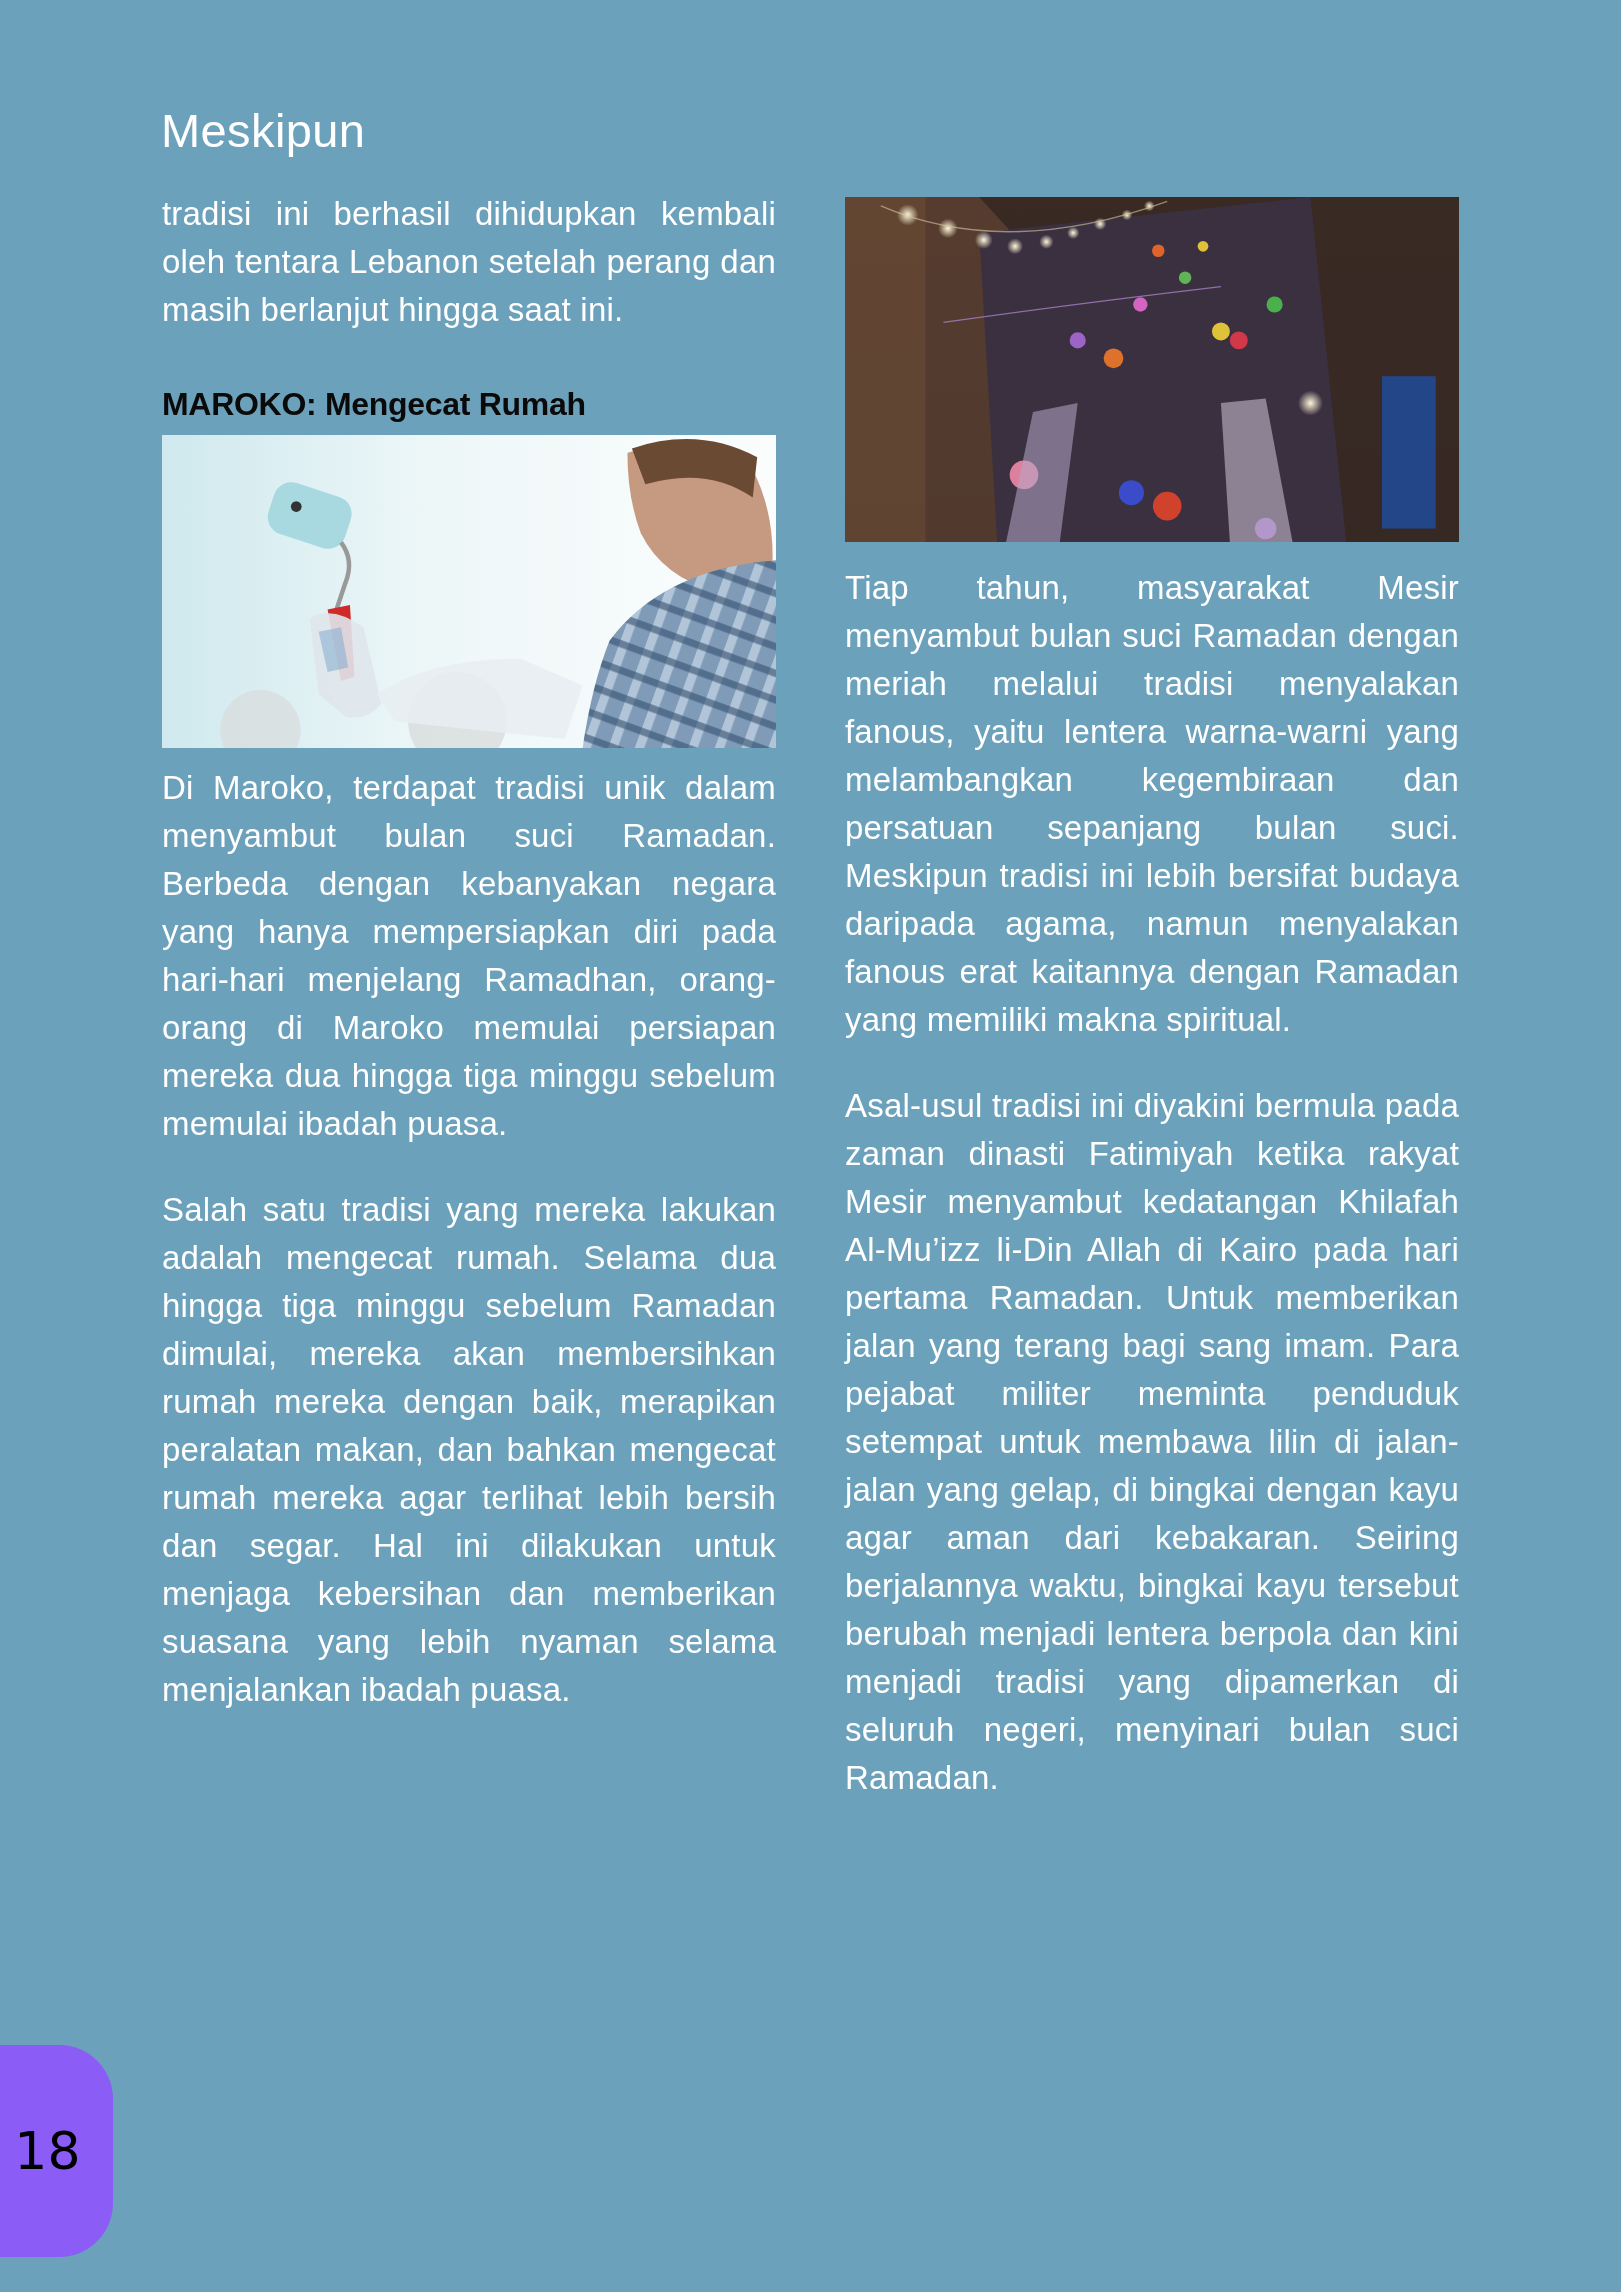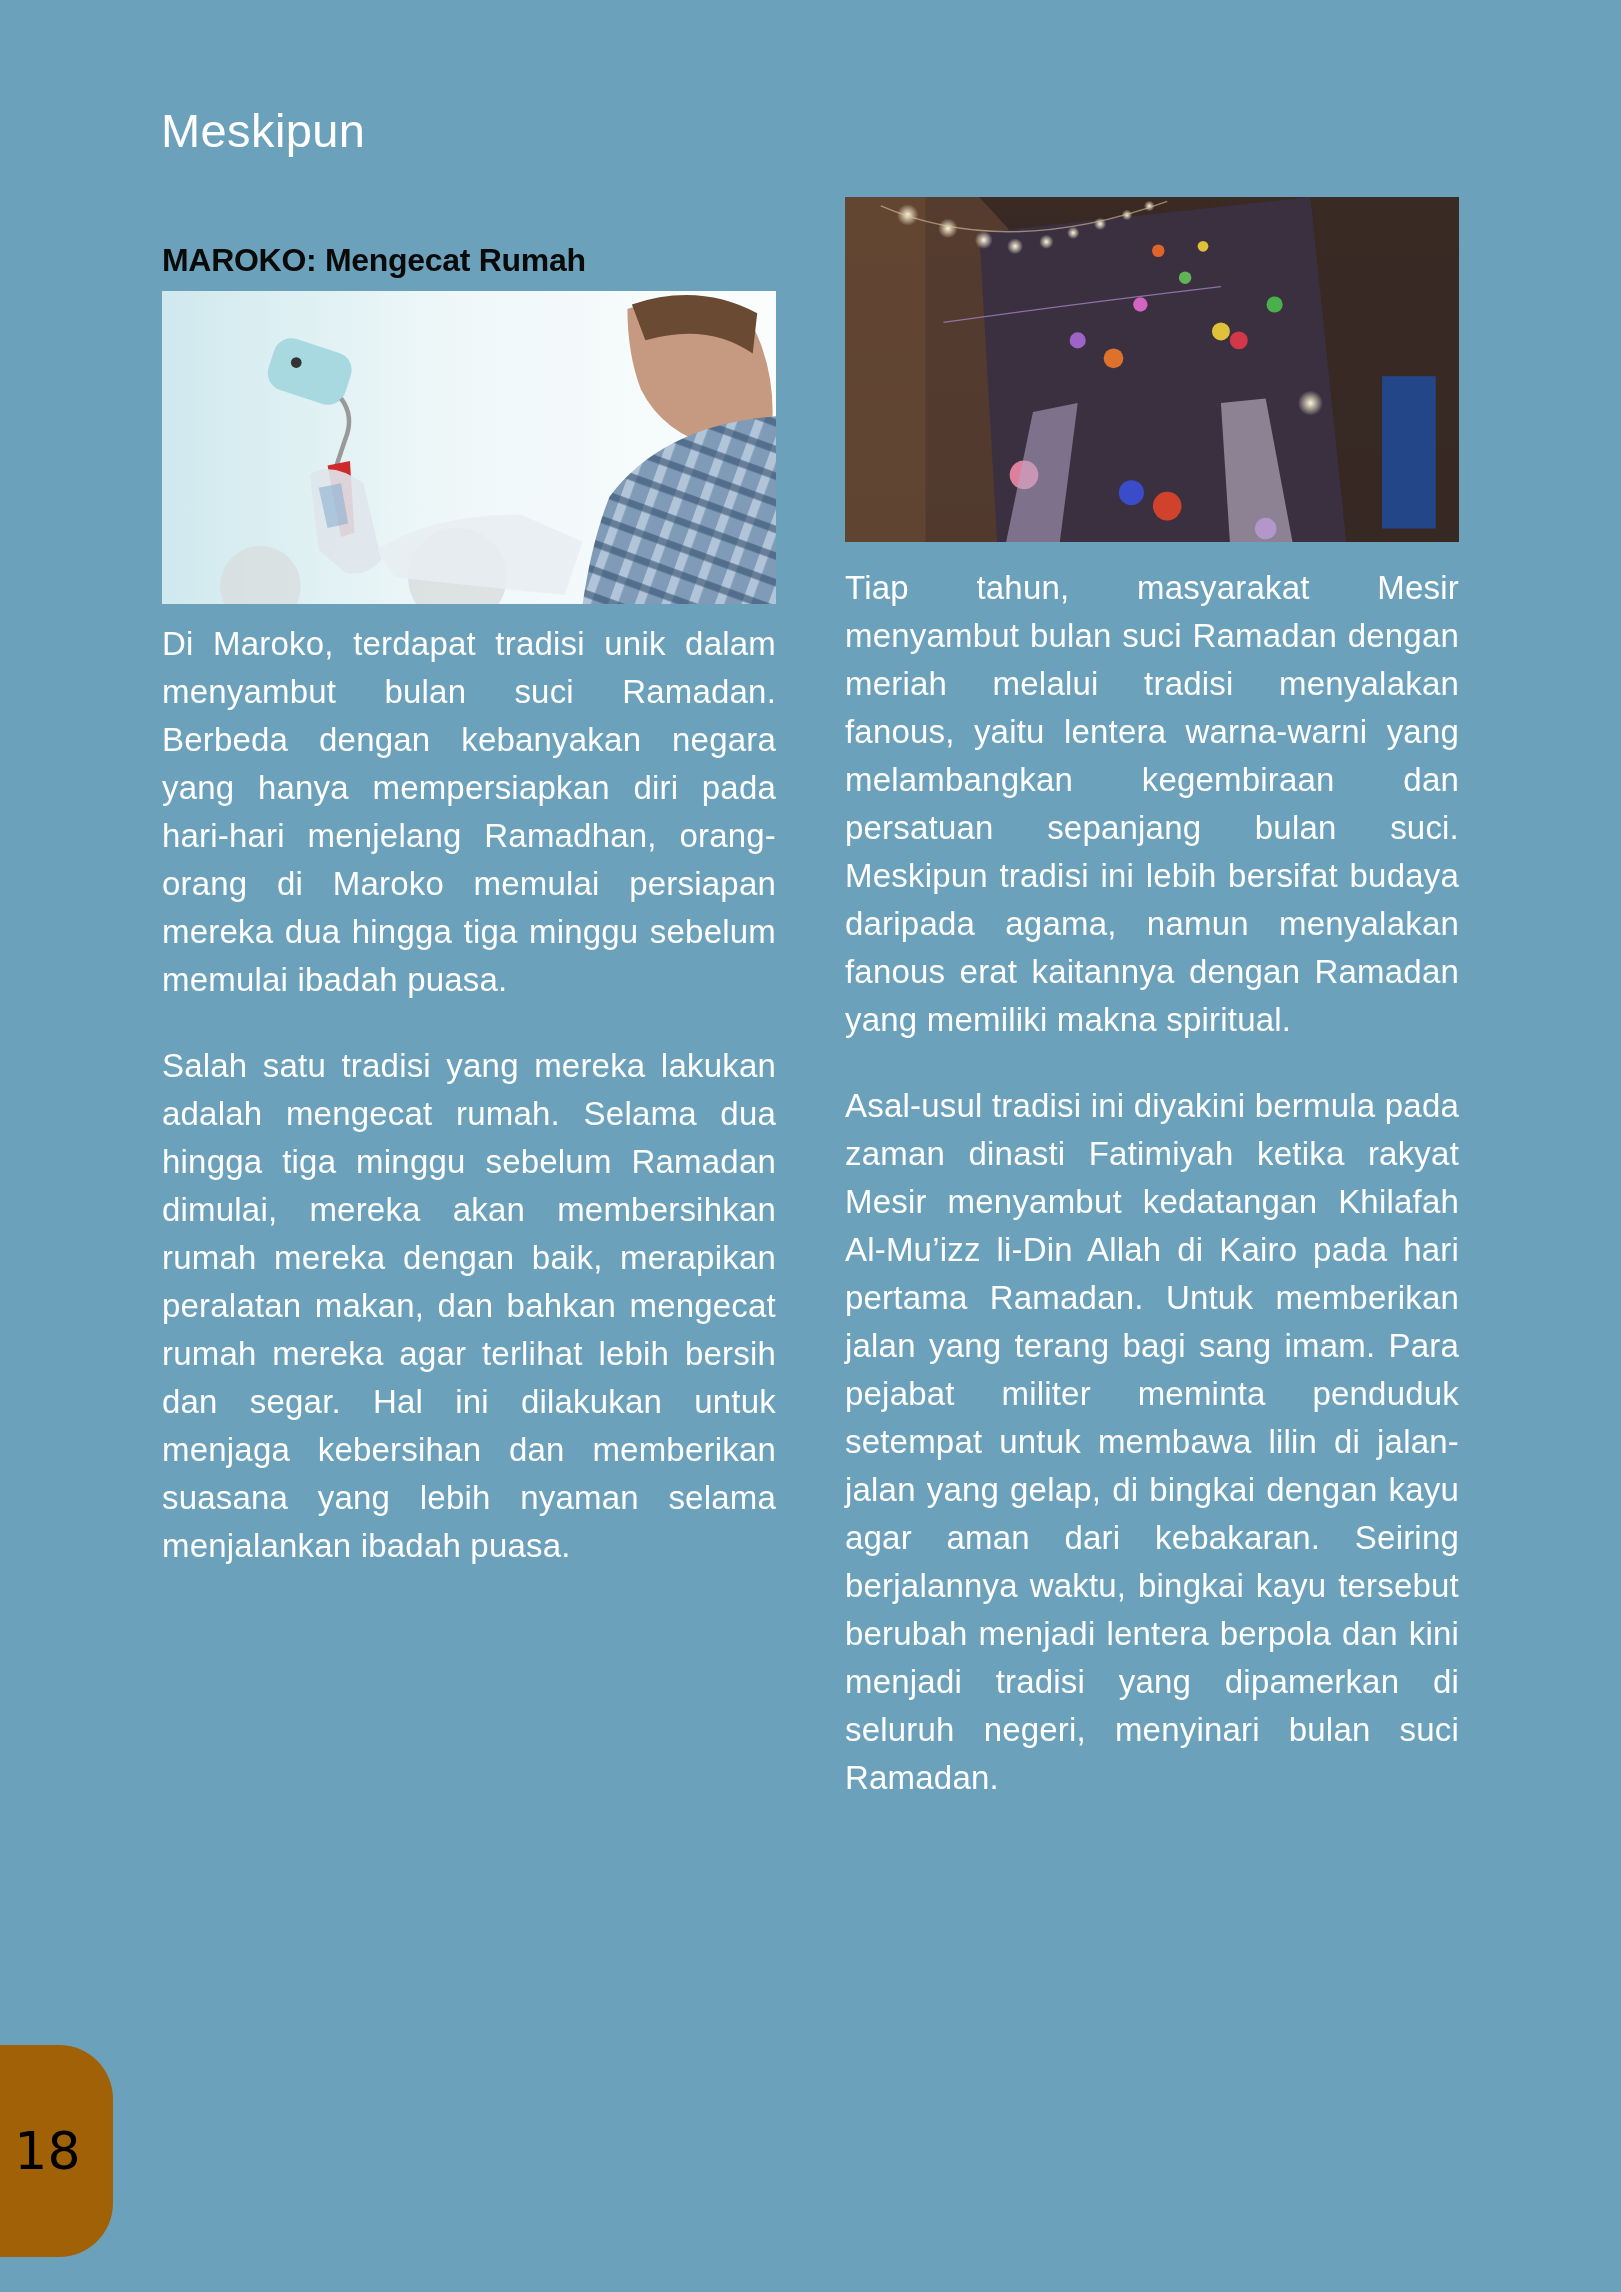--- a/index.html
+++ b/index.html
@@ -73,40 +73,41 @@
       margin-top: 7.2px;
       margin-bottom: 21.5px;
     }
 
     .page-number-tab {
       position: absolute;
       left: 0;
       top: 2045px;
       width: 113px;
       height: 212px;
-      background: #a16207;
+      background: #8b5cf6;
       border-radius: 0 54px 54px 0;
       display: flex;
       align-items: center;
       justify-content: flex-start;
     }
     .page-number {
       color: #000000;
       font-family: "DejaVu Sans", sans-serif;
       font-size: 52px;
       padding-left: 14.3px;
       font-weight: normal;
     }
   </style>
 </head>
 <body>
 
 <h1 class="page-title">Meskipun</h1>
 
 <div class="column col-left">
+  <p class="body-text">tradisi ini berhasil dihidupkan kembali oleh tentara Lebanon setelah perang dan masih berlanjut hingga saat ini.</p>
 
   <div class="gap-heading"></div>
 
   <h2 class="section-heading">MAROKO: Mengecat Rumah</h2>
 
   <div class="photo photo-painter" role="img" aria-label="Pria mengecat dinding dengan roller cat">
     <svg viewBox="0 0 686 350" preserveAspectRatio="none">
       <defs>
         <linearGradient id="wallGrad" x1="0" y1="0" x2="1" y2="0">
           <stop offset="0" stop-color="#cfe9ee"></stop>

